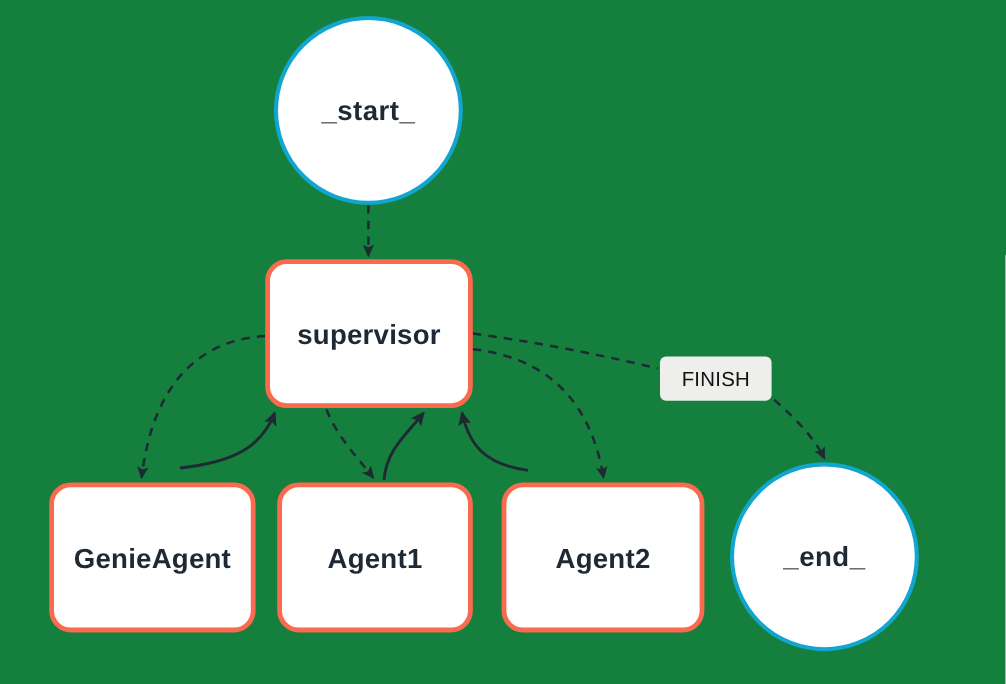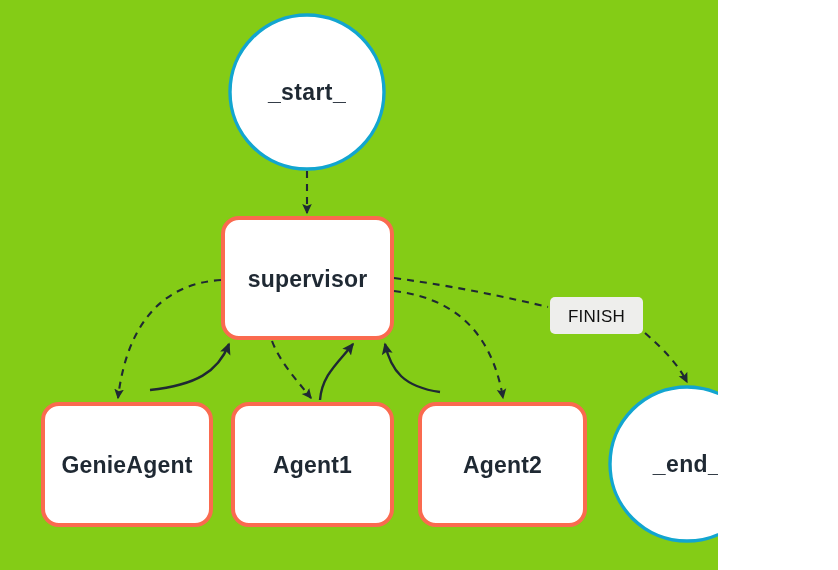--- a/index.html
+++ b/index.html
@@ -7,23 +7,23 @@
     margin: 0;
     padding: 0;
     background: #ffffff;
   }
   body {
     font-family: "Liberation Sans", sans-serif;
     -webkit-font-smoothing: antialiased;
   }
   #canvas {
     position: relative;
-    width: 718px;
+    width: 838px;
     height: 570px;
-    background: #84cc16;
+    background: #15803d;
     overflow: hidden;
   }
   #graph-svg {
     position: absolute;
     top: 0;
     left: 0;
     width: 838px;
     height: 570px;
   }
   .node-label {

